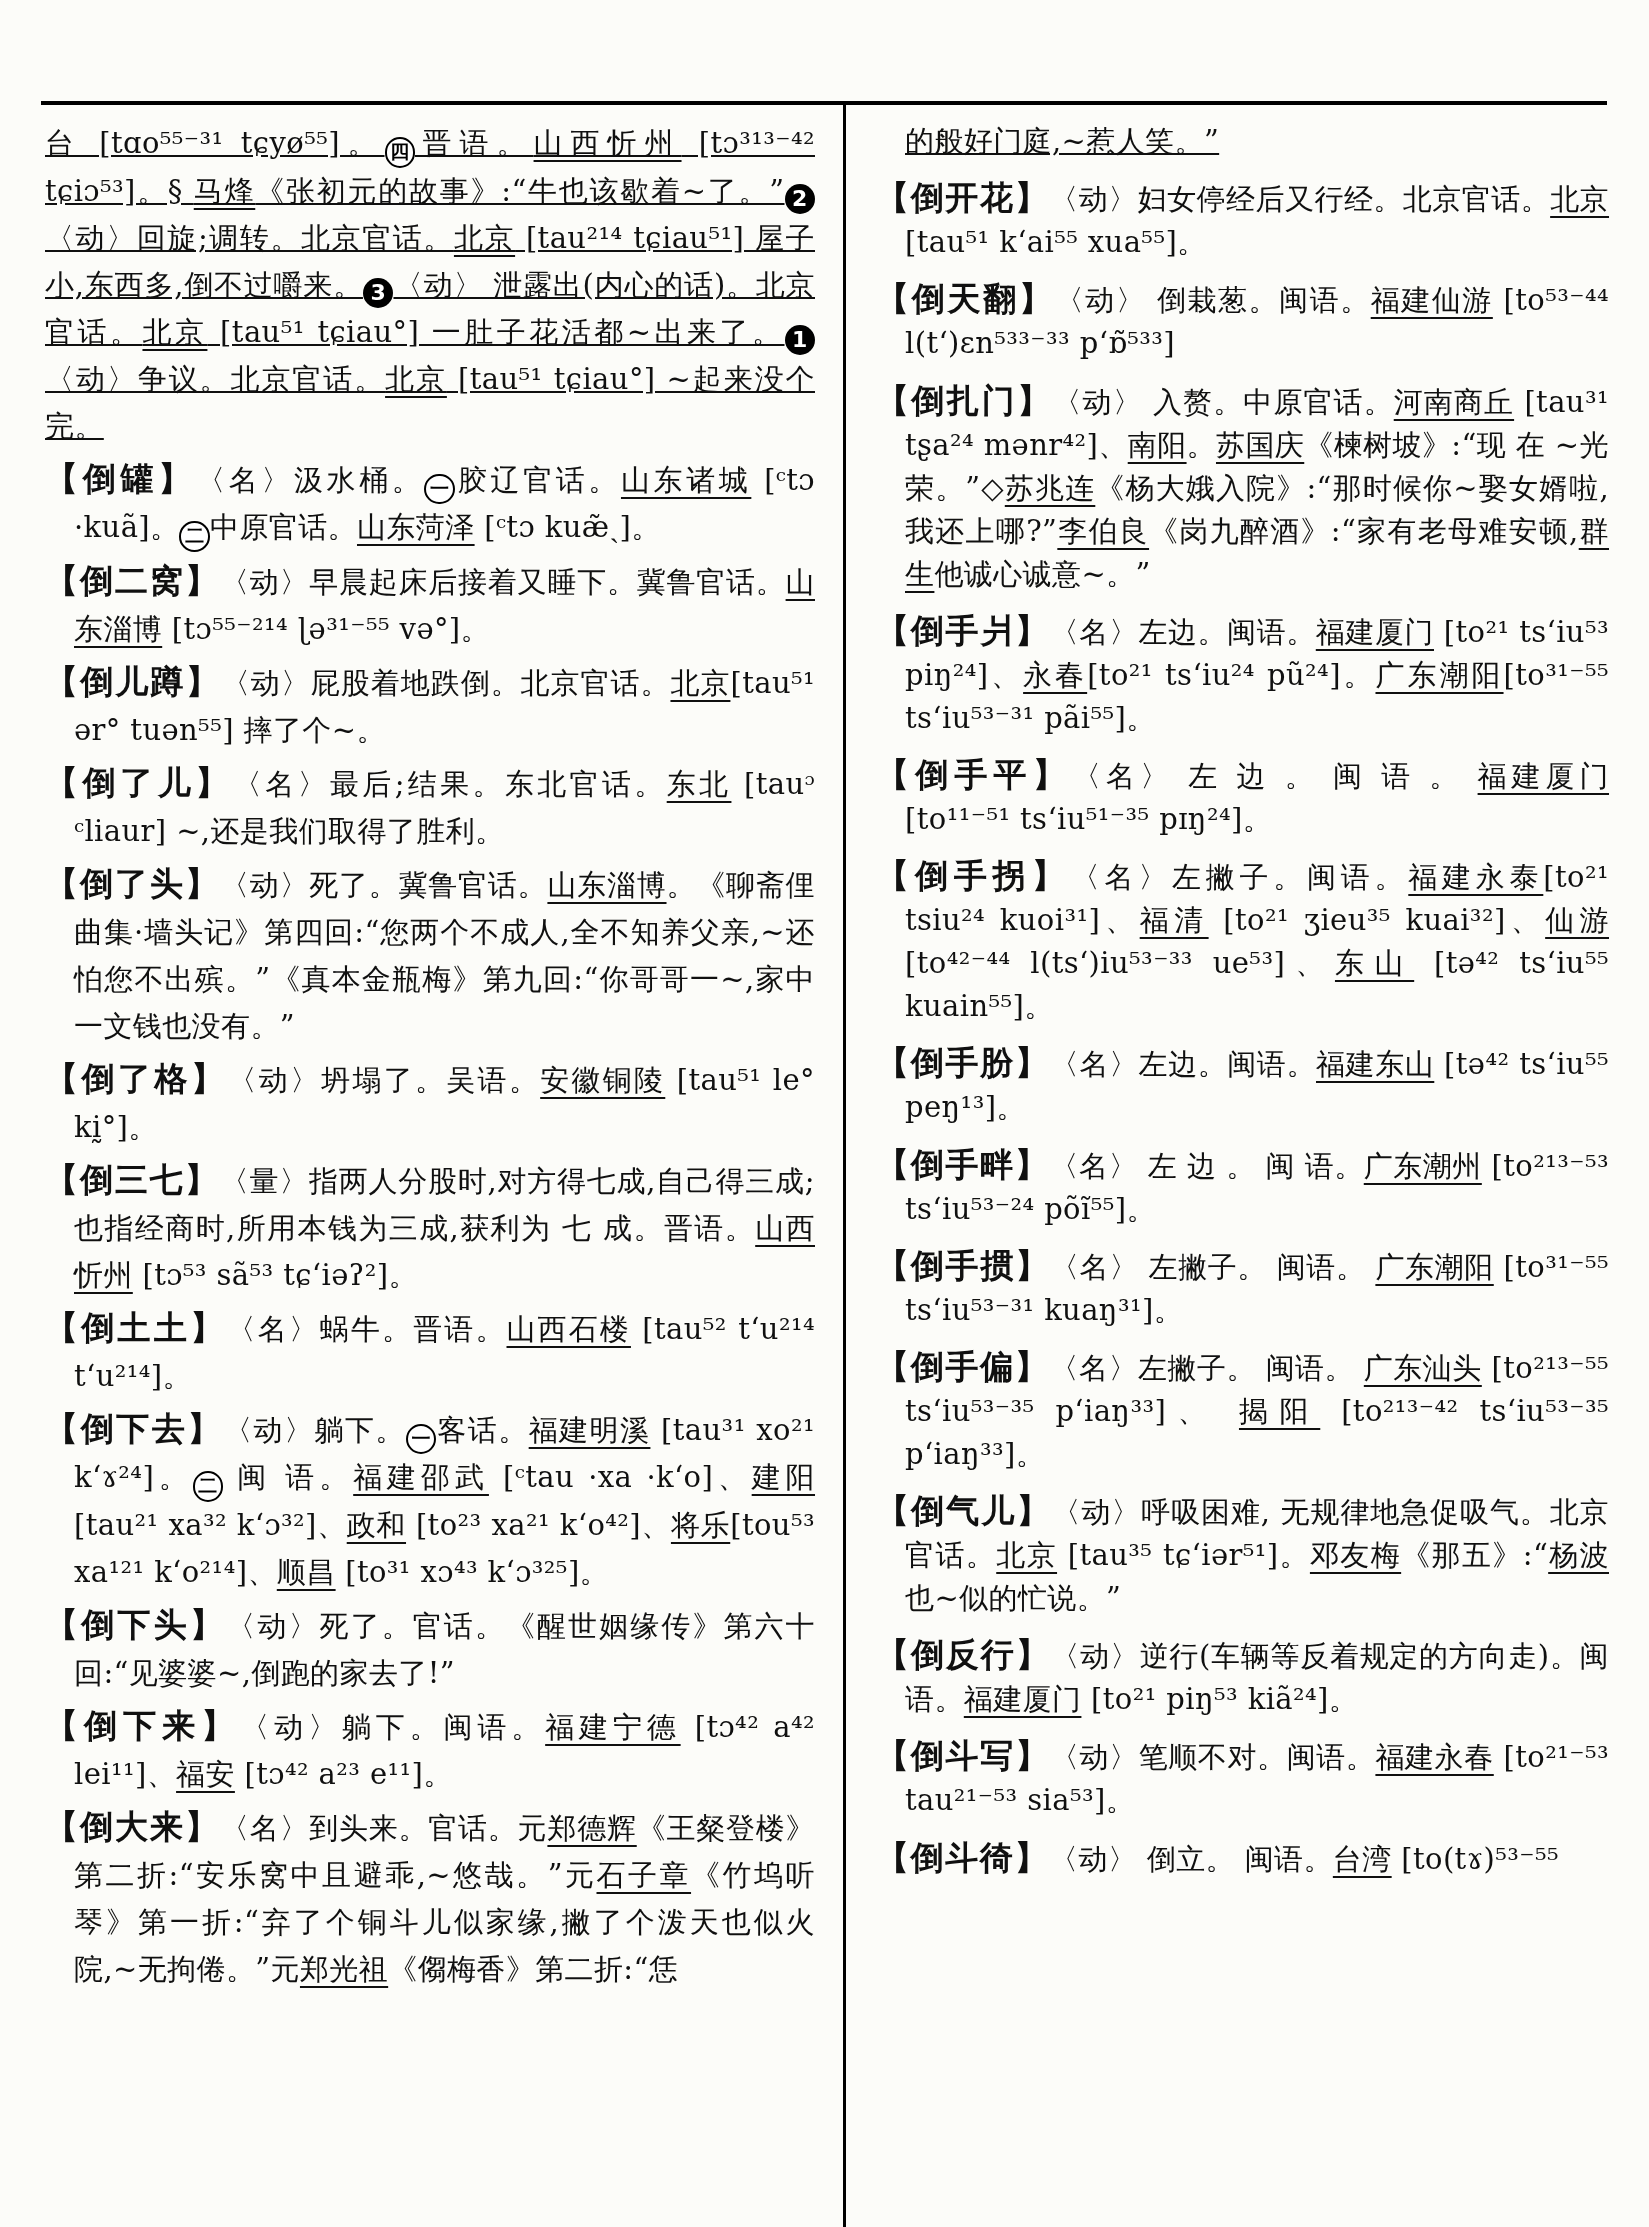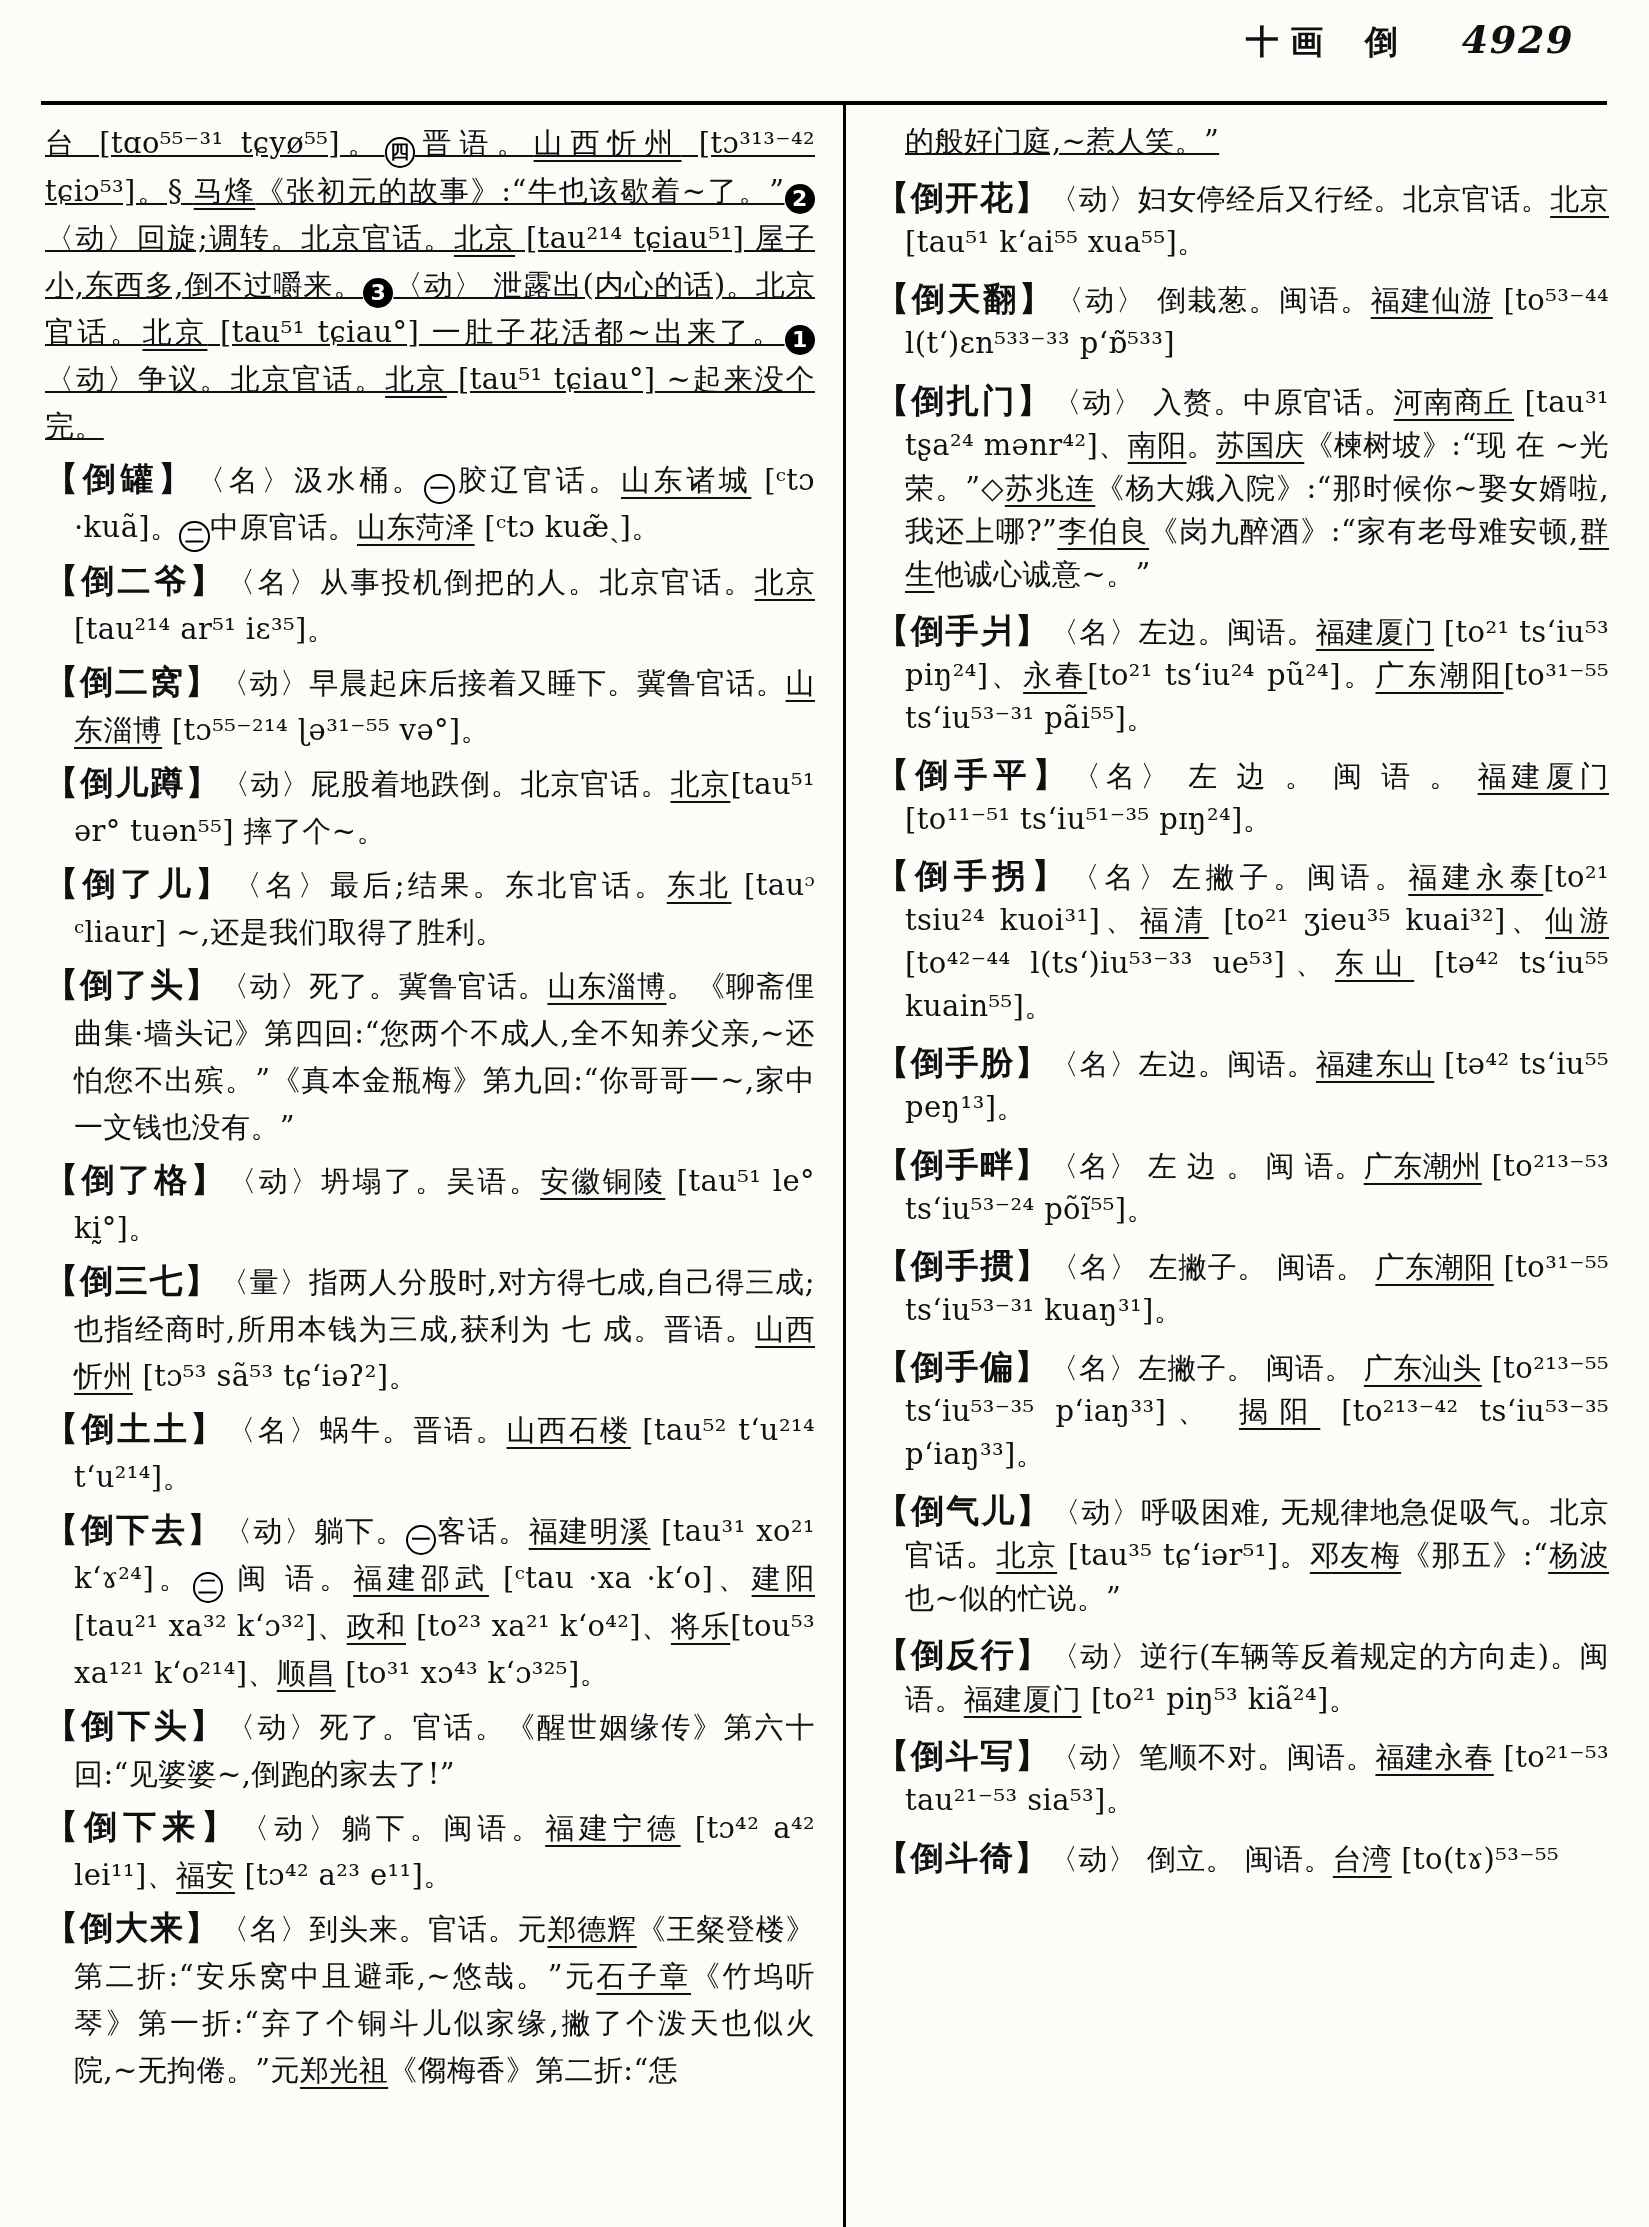--- a/index.html
+++ b/index.html
@@ -45,29 +45,25 @@
     display:inline-block;width:30.5px;height:30.5px;border-radius:50%;
     border:2.5px solid #000;box-sizing:border-box;background:#fff;color:#000;
     text-align:center;line-height:25px;font-size:19px;font-weight:bold;
     vertical-align:-5px;letter-spacing:0;text-indent:0;
   }
 </style>
 </head>
 <body>
 
 <div class="page">
-  <div class="hdr">
-    <span class="sec">十画</span><span class="chr">倒</span><span class="pg">4929</span>
-  </div>
   <div class="toprule"></div>
   <div class="vrule"></div>
   <div class="col left" id="col-left">
       <p class="cont"><span>台 [tɑo⁵⁵⁻³¹ tɕyø⁵⁵]。</span><span class="ring">四</span><span>晋语。</span><span class="u">山西忻州</span><span> [tɔ³¹³⁻⁴² tɕiɔ⁵³]。§ </span><span class="u">马烽</span><span>《张初元的故事》:“牛也该歇着~了。”</span><span class="badge">2</span><span>〈动〉回旋;调转。北京官话。</span><span class="u">北京</span><span> [tau²¹⁴ tɕiau⁵¹] 屋子小,东西多,倒不过嚼来。</span><span class="badge">3</span><span>〈动〉 泄露出(内心的话)。北京官话。</span><span class="u">北京</span><span> [tau⁵¹ tɕiau°] 一肚子花活都~出来了。</span><span class="badge">1</span><span>〈动〉争议。北京官话。</span><span class="u">北京</span><span> [tau⁵¹ tɕiau°] ~起来没个完。</span></p>
       <p class="entry"><span class="hw">【倒罐】</span><span>〈名〉汲水桶。</span><span class="ring">一</span><span>胶辽官话。</span><span class="u">山东诸城</span><span> [ᶜtɔ ·kuã]。</span><span class="ring">二</span><span>中原官话。</span><span class="u">山东菏泽</span><span> [ᶜtɔ kuæ̃ˏ]。</span></p>
-      <p class="entry"><span class="hw">【倒二爷】</span><span>〈名〉从事投机倒把的人。北京官话。</span><span class="u">北京</span><span> [tau²¹⁴ ar⁵¹ iɛ³⁵]。</span></p>
       <p class="entry"><span class="hw">【倒二窝】</span><span>〈动〉早晨起床后接着又睡下。冀鲁官话。</span><span class="u">山东淄博</span><span> [tɔ⁵⁵⁻²¹⁴ ɭə³¹⁻⁵⁵ və°]。</span></p>
       <p class="entry"><span class="hw">【倒儿蹲】</span><span>〈动〉屁股着地跌倒。北京官话。</span><span class="u">北京</span><span>[tau⁵¹ ər° tuən⁵⁵] 摔了个~。</span></p>
       <p class="entry"><span class="hw">【倒了儿】</span><span>〈名〉最后;结果。东北官话。</span><span class="u">东北</span><span> [tauᵓ ᶜliaur] ~,还是我们取得了胜利。</span></p>
       <p class="entry"><span class="hw">【倒了头】</span><span>〈动〉死了。冀鲁官话。</span><span class="u">山东淄博</span><span>。《聊斋俚曲集·墙头记》第四回:“您两个不成人,全不知养父亲,~还怕您不出殡。”《真本金瓶梅》第九回:“你哥哥一~,家中一文钱也没有。”</span></p>
       <p class="entry"><span class="hw">【倒了格】</span><span>〈动〉坍塌了。吴语。</span><span class="u">安徽铜陵</span><span> [tau⁵¹ le° kḭ°]。</span></p>
       <p class="entry"><span class="hw">【倒三七】</span><span>〈量〉指两人分股时,对方得七成,自己得三成;也指经商时,所用本钱为三成,获利为 七 成。晋语。</span><span class="u">山西忻州</span><span> [tɔ⁵³ sã⁵³ tɕ‘iəʔ²]。</span></p>
       <p class="entry"><span class="hw">【倒土土】</span><span>〈名〉蜗牛。晋语。</span><span class="u">山西石楼</span><span> [tau⁵² t‘u²¹⁴ t‘u²¹⁴]。</span></p>
       <p class="entry"><span class="hw">【倒下去】</span><span>〈动〉躺下。</span><span class="ring">一</span><span>客话。</span><span class="u">福建明溪</span><span> [tau³¹ xo²¹ k‘ɤ²⁴]。</span><span class="ring">二</span><span> 闽 语。</span><span class="u">福建邵武</span><span> [ᶜtau ·xa ·k‘o]、</span><span class="u">建阳</span><span> [tau²¹ xa³² k‘ɔ³²]、</span><span class="u">政和</span><span> [to²³ xa²¹ k‘o⁴²]、</span><span class="u">将乐</span><span>[tou⁵³ xa¹²¹ k‘o²¹⁴]、</span><span class="u">顺昌</span><span> [to³¹ xɔ⁴³ k‘ɔ³²⁵]。</span></p>
       <p class="entry"><span class="hw">【倒下头】</span><span>〈动〉死了。官话。《醒世姻缘传》第六十回:“见婆婆~,倒跑的家去了!”</span></p>
       <p class="entry"><span class="hw">【倒下来】</span><span>〈动〉躺下。闽语。</span><span class="u">福建宁德</span><span> [tɔ⁴² a⁴² lei¹¹]、</span><span class="u">福安</span><span> [tɔ⁴² a²³ e¹¹]。</span></p>

